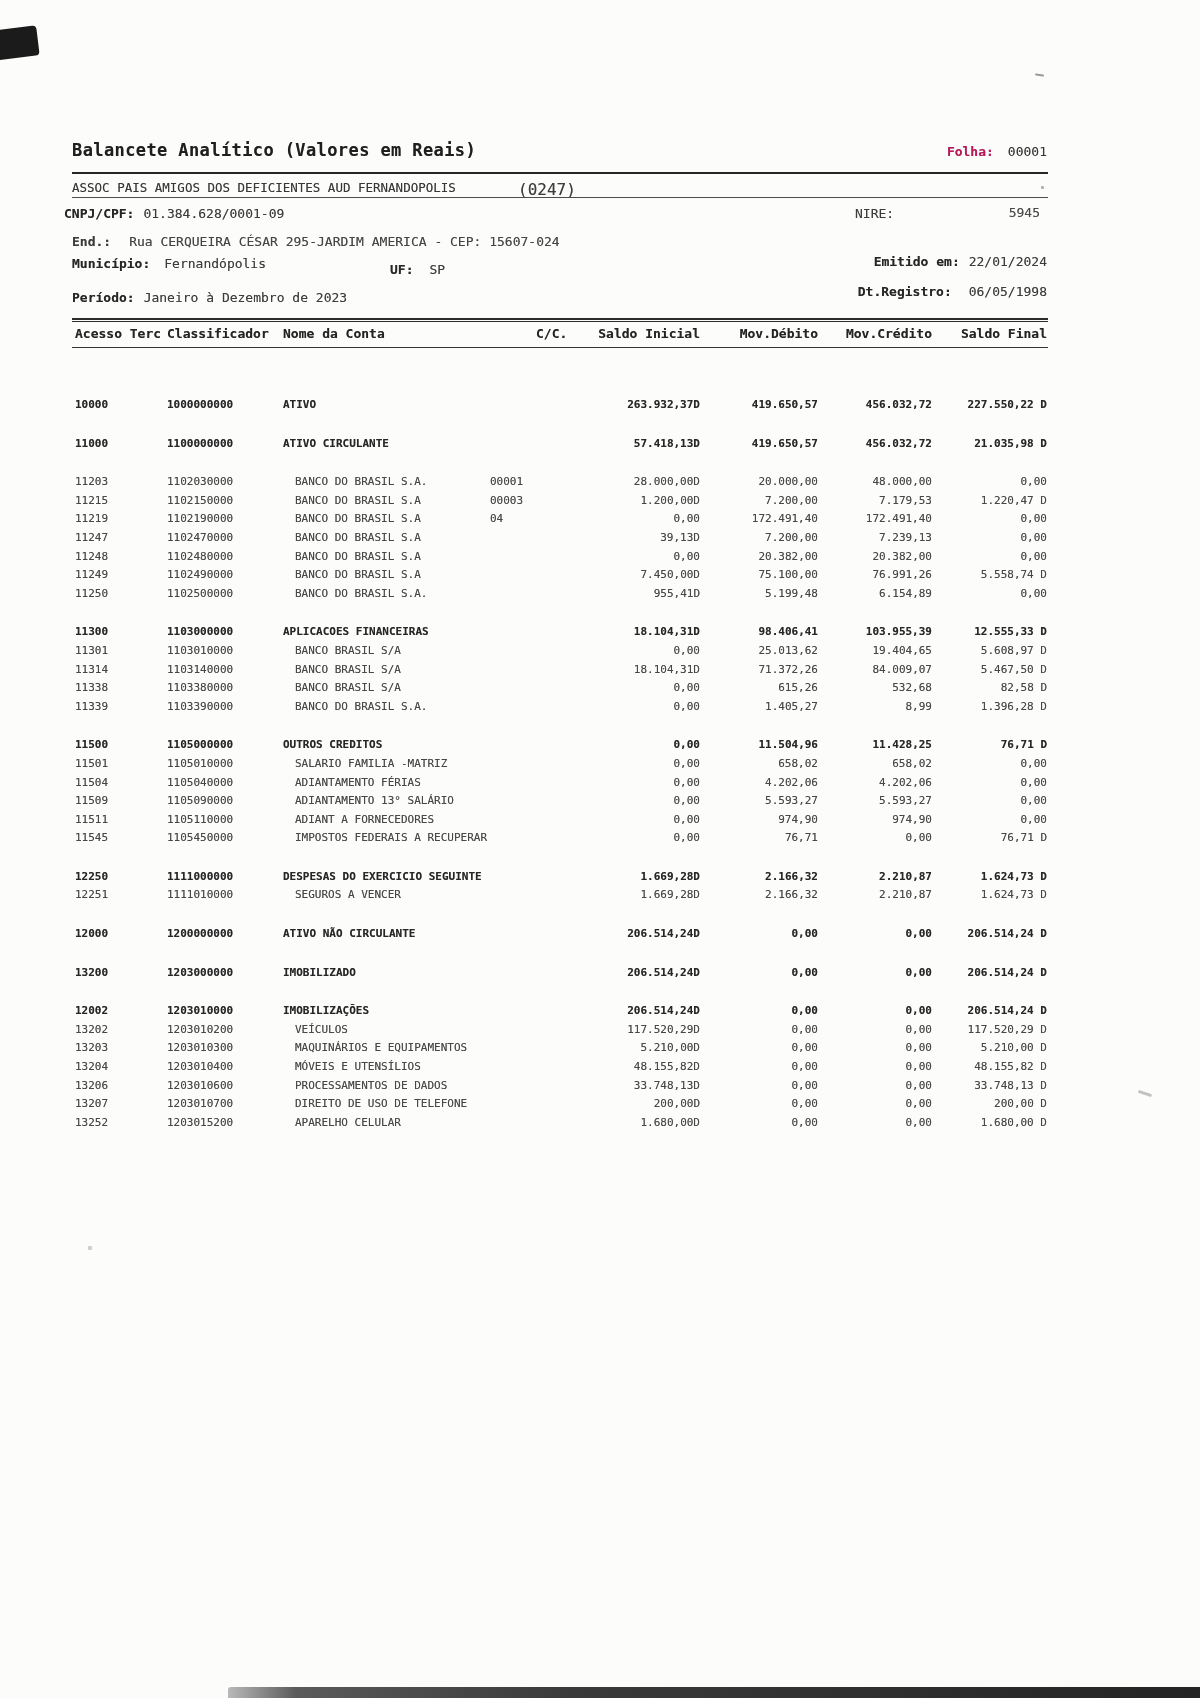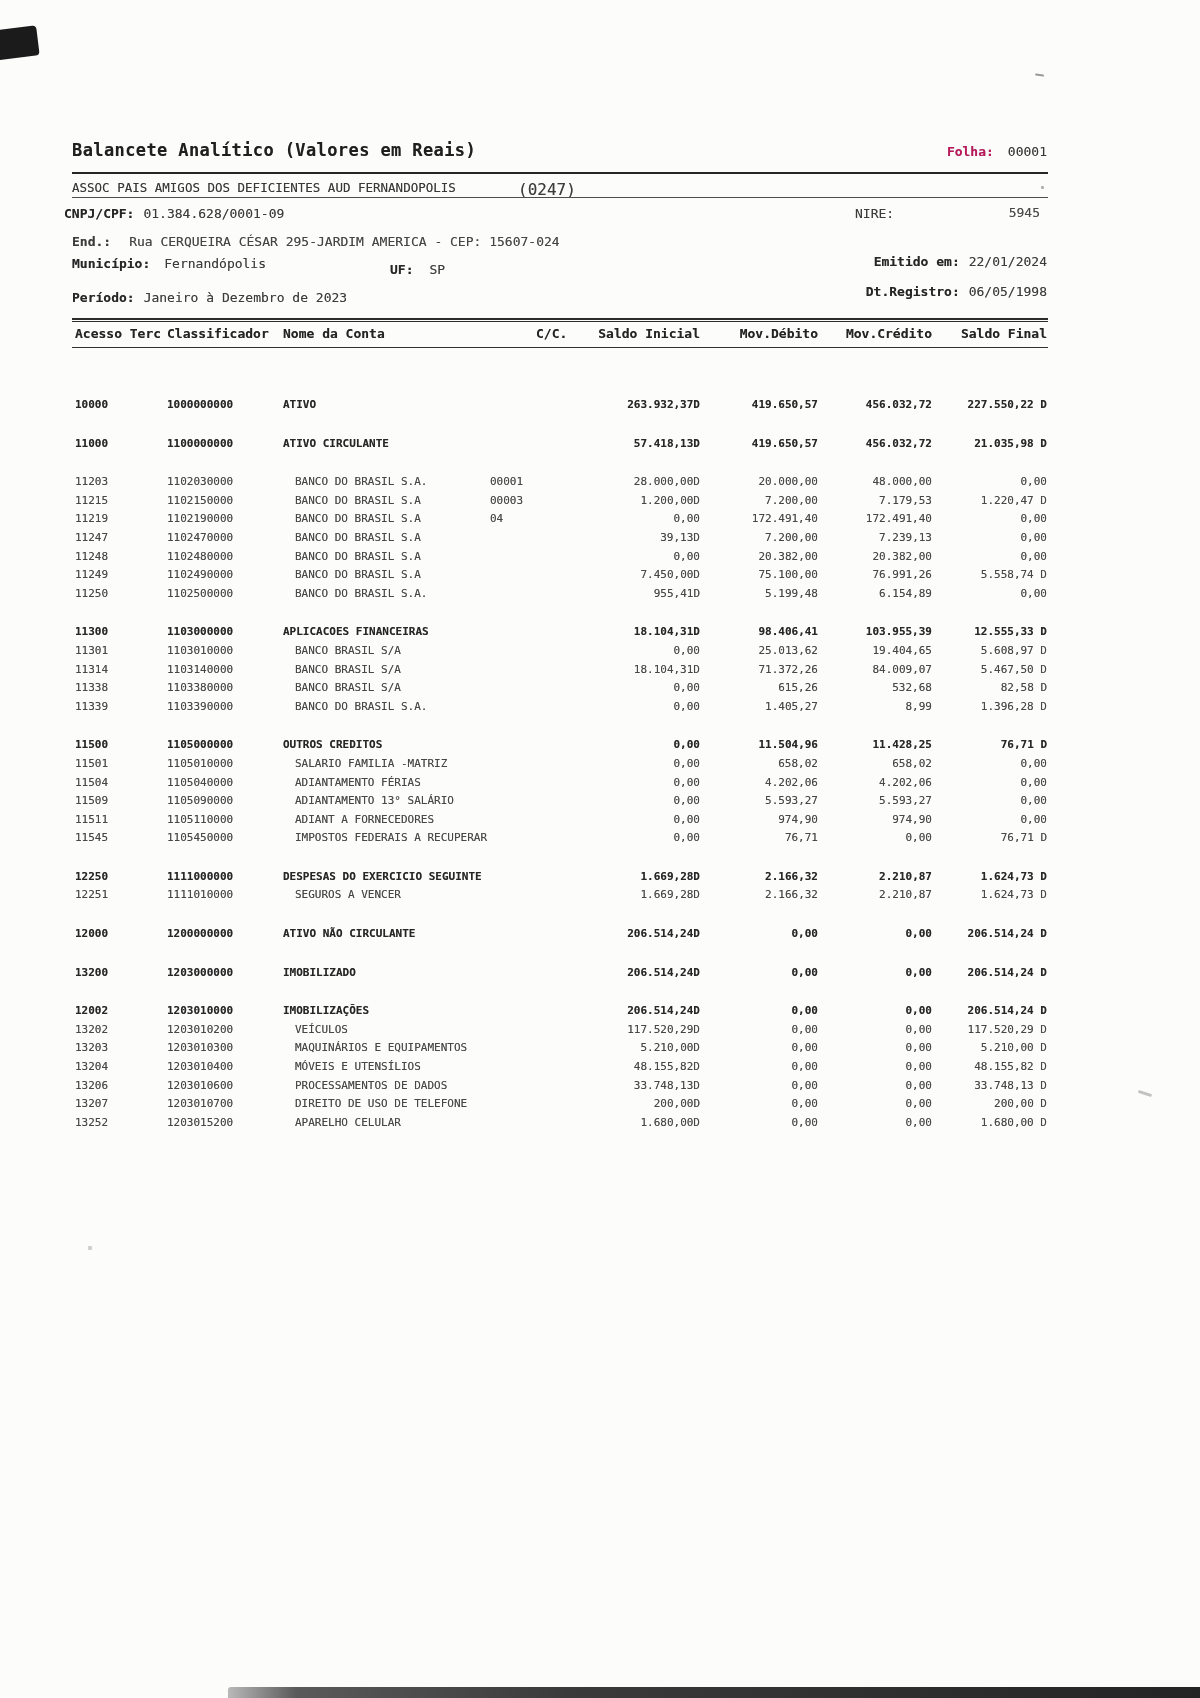--- a/index.html
+++ b/index.html
@@ -41,21 +41,21 @@
   .m-end .val{margin-left:18px;}
   .m-mun{left:72px;top:256px;}
   .m-mun .val{margin-left:14px;}
   .m-uf{left:390px;top:262px;}
   .m-uf .val{margin-left:16px;}
   .m-emitido{right:153px;top:254px;}
   .m-emitido .val{margin-left:9px;}
   .m-per{left:72px;top:290px;}
   .m-per .val{margin-left:9px;}
   .m-reg{right:153px;top:284px;}
-  .m-reg .val{margin-left:9px;}
+  .m-reg .val{margin-left:17px;}
 
   
   .rule-table-top{top:318px;height:4px;border-top:2px solid #2c2c2c;border-bottom:1px solid #2c2c2c;box-sizing:border-box;}
   .rule-table-head{top:347px;height:1px;background:#333;}
   .trow{display:grid;grid-template-columns:92px 116px 205px 55px 157px 118px 114px 115px;
         padding-left:75px;height:18.6px;line-height:18.6px;font-size:11px;white-space:nowrap;}
   .trow span{overflow:visible;}
   .num{text-align:right;}
   .thead{position:absolute;top:325px;left:0;width:1047px;font-weight:bold;color:#242424;font-size:13px;}
   .thead .c-cc{padding-left:48px;}

